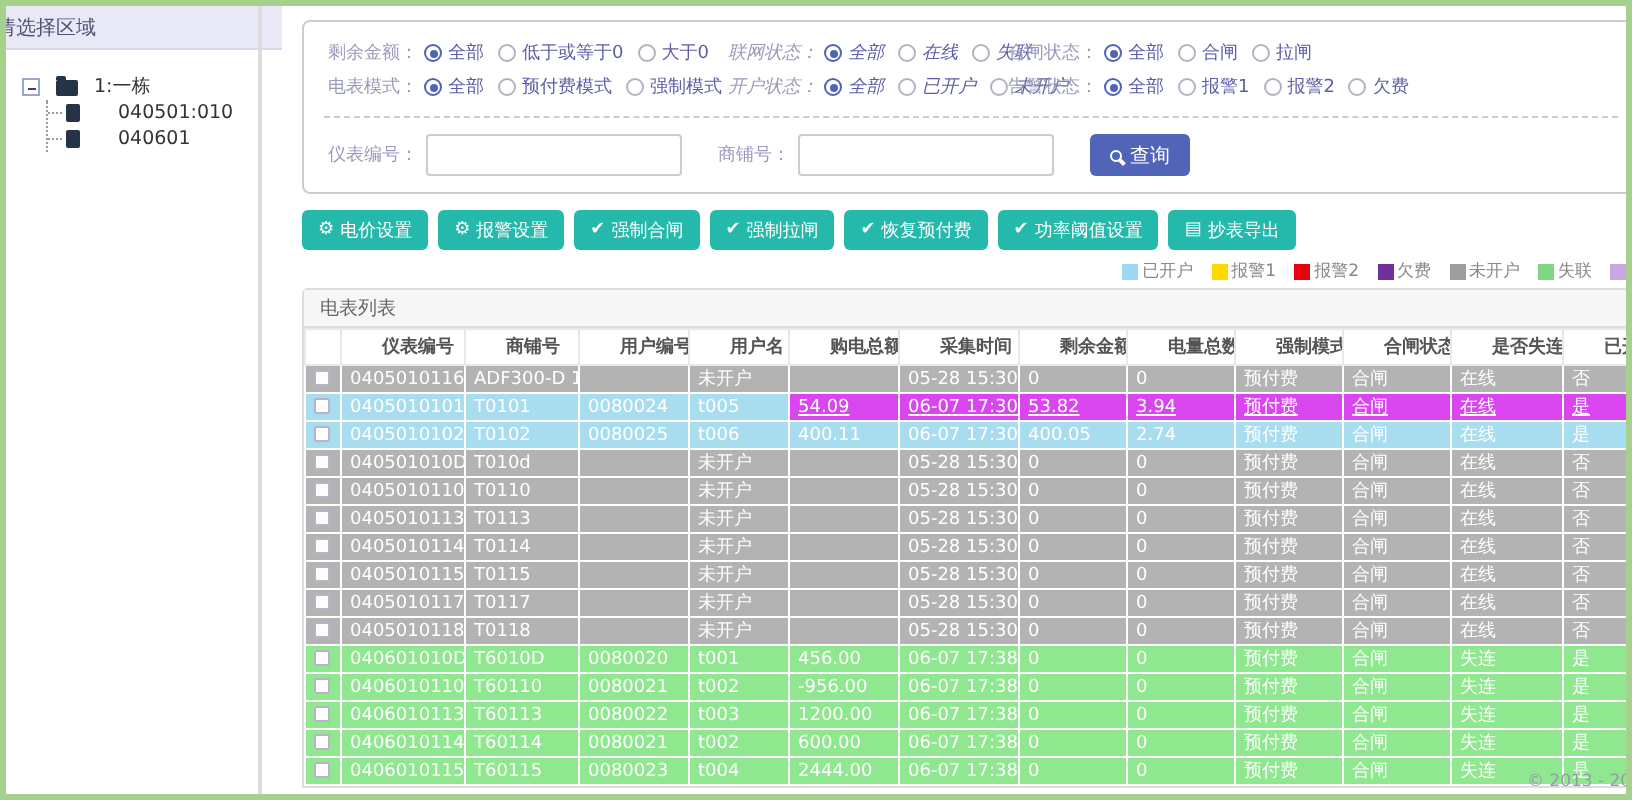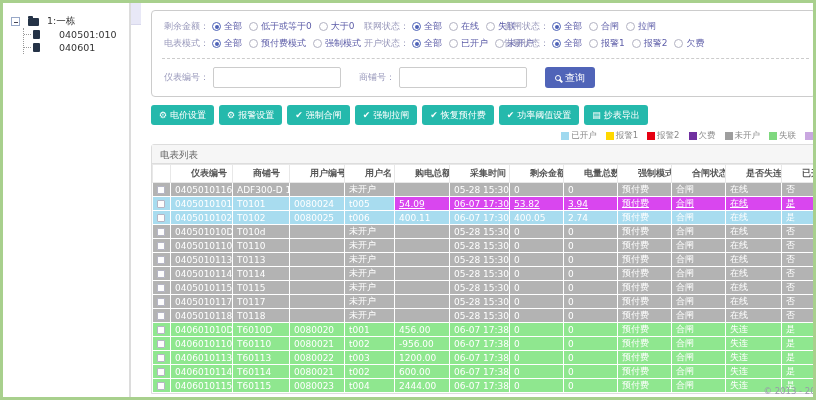--- a/index.html
+++ b/index.html
@@ -22,21 +22,21 @@
   .tree-child::before { content:''; position:absolute; left:0; top:6px; width:7px; border-top:1px dotted #9a9a9a; }
   .file { width:7px; height:9px; background:#253347; border-radius:1px; flex:none; }
   
   .main { flex:1; display:flex; flex-direction:row; min-width:0; }
   .main .panel-hd { padding-left:10px; }
   .content { padding:0 8px 0 10px; position:relative; }
   .filter-box { border:1px solid #ccc; border-radius:4px; margin-top:7px; padding:7px 8px 8px 12px; }
   .frow { display:flex; align-items:center; height:17px; }
   .fgroup { display:flex; align-items:center; white-space:nowrap; }
   .fgroup:nth-child(1) { width:200px; }
-  .fgroup:nth-child(2) { width:140px; }
+  .fgroup:nth-child(2) { width:140px;font-style:italic; }
   .flabel { color:#9a9abc; font-size:9px; margin-right:3px; }
   .fopt { display:inline-flex; align-items:center; margin-right:7px; cursor:pointer; }
   .radio { width:9px; height:9px; border:1px solid #b2b2c2; border-radius:50%; background:#fff; margin-right:3px; position:relative; flex:none; }
   .radio.sel { border-color:#4f63b8; }
   .radio.sel::after { content:''; position:absolute; left:1.5px; top:1.5px; width:4px; height:4px; border-radius:50%; background:#4f63b8; }
   .fopt-t { font-size:9px; color:#5d5da8; }
   .fsep { border-top:1px dashed #ccc; margin:6px -2px 0 -2px; }
   .input-row { display:flex; align-items:center; margin-top:8px; }
   .ilabel { font-size:9px; color:#9a9abc; margin-right:4px; }
   .tinput { width:128px; height:21px; border:1px solid #ccc; border-radius:2px; margin-right:18px;
@@ -68,20 +68,23 @@
   .c-yellow { background:#d946ef;text-decoration:underline; }
   .c-green  { background:#8fe78f; }
   .copyright { position:absolute; right:-8px; bottom:1px; font-size:8.5px; color:#99a; white-space:nowrap; }
 </style>
 </head>
 <body>
 
 <div class="page">
 
   <div class="sidebar">
+    <div class="panel-hd">
+      <span>请选择区域</span>
+    </div>
     <div class="tree">
       <div class="tree-root">
         <span class="expander"></span>
         <span class="folder"></span>
         <span>1:一栋</span>
       </div>
       <div class="tree-children">
         <div class="tree-child">
           <span class="file"></span>
           <span>040501:010</span>

